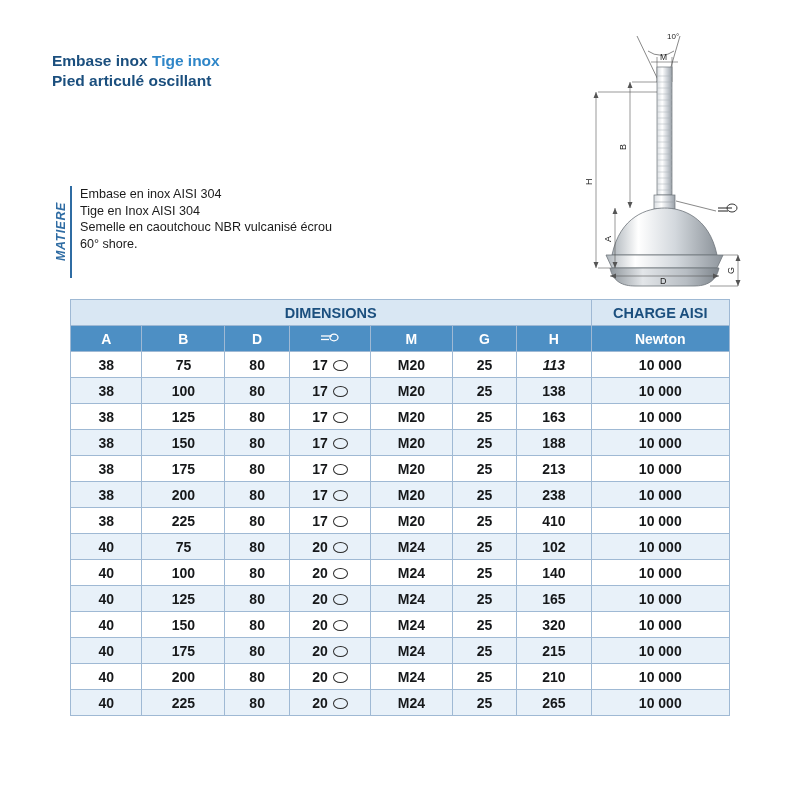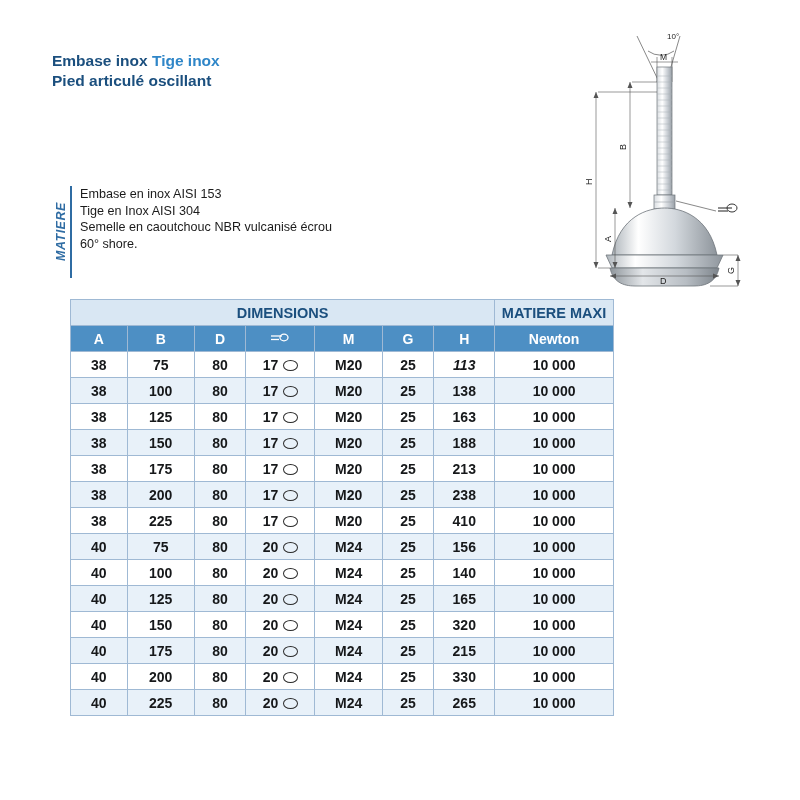--- a/index.html
+++ b/index.html
@@ -94,21 +94,21 @@
     top: 20px;
     width: 270px;
     height: 270px;
   }
 
   
   table.dims {
     position: absolute;
     left: 70px;
     top: 299px;
-    width: 544px;
+    width: 660px;
     border-collapse: collapse;
     font-size: 13.5px;
   }
   table.dims th, table.dims td {
     border: 1px solid #9fb9d4;
     text-align: center;
     padding: 0;
     height: 26px;
   }
   .grp-head {
@@ -148,21 +148,21 @@
     <div class="subtitle1">
       <span>Embase inox </span><span class="accent">Tige inox</span>
     </div>
     <div class="subtitle2">Pied articulé oscillant</div>
   </div>
 
   <div class="matiere-wrap">
     <div class="matiere-label">MATIERE</div>
     <div class="matiere-rule"></div>
     <div class="matiere-text">
-      <div>Embase en inox AISI 153</div>
+      <div>Embase en inox AISI 304</div>
       <div>Tige en Inox AISI 304</div>
       <div>Semelle en caoutchouc NBR vulcanisé écrou</div>
       <div>60° shore.</div>
     </div>
   </div>
 
   <div class="drawing">
     <svg width="270" height="270" viewBox="0 0 270 270">
       <defs>
         <linearGradient id="metal" x1="0" y1="0" x2="1" y2="0">
@@ -280,21 +280,21 @@
         <polygon points="199,256 193,253.5 193,258.5" fill="#555" stroke="none"></polygon>
       </g>
       <text x="140" y="264" font-size="9" fill="#222" font-family="'Liberation Sans', sans-serif">D</text>
     </svg>
   </div>
 
   <table class="dims">
     <thead>
       <tr>
         <th class="grp-head" colspan="7">DIMENSIONS</th>
-        <th class="grp-head">MATIERE MAXI</th>
+        <th class="grp-head">CHARGE AISI</th>
       </tr>
       <tr>
         <th class="col-head">A</th>
         <th class="col-head">B</th>
         <th class="col-head">D</th>
         <th class="col-head">
           <svg width="22" height="13" viewBox="0 0 22 13">
             <g fill="none" stroke="#ffffff" stroke-width="1.3">
               <path d="M2 5 h11"></path>
               <path d="M2 8.5 h8"></path>
@@ -379,21 +379,21 @@
           <td style="width: 82px;">410</td>
           <td style="width: 150px;">10 000</td>
         </tr>
         <tr class="alt sep-top">
           <td style="width: 80px;">40</td>
           <td style="width: 92px;">75</td>
           <td style="width: 72px;">80</td>
           <td class="wr-cell" style="width: 88px;">20<span class="oval"></span></td>
           <td style="width: 90px;">M24</td>
           <td style="width: 72px;">25</td>
-          <td style="width: 82px;">156</td>
+          <td style="width: 82px;">102</td>
           <td style="width: 150px;">10 000</td>
         </tr>
         <tr>
           <td style="width: 80px;">40</td>
           <td style="width: 92px;">100</td>
           <td style="width: 72px;">80</td>
           <td class="wr-cell" style="width: 88px;">20<span class="oval"></span></td>
           <td style="width: 90px;">M24</td>
           <td style="width: 72px;">25</td>
           <td style="width: 82px;">140</td>
@@ -429,21 +429,21 @@
           <td style="width: 82px;">215</td>
           <td style="width: 150px;">10 000</td>
         </tr>
         <tr>
           <td style="width: 80px;">40</td>
           <td style="width: 92px;">200</td>
           <td style="width: 72px;">80</td>
           <td class="wr-cell" style="width: 88px;">20<span class="oval"></span></td>
           <td style="width: 90px;">M24</td>
           <td style="width: 72px;">25</td>
-          <td style="width: 82px;">330</td>
+          <td style="width: 82px;">210</td>
           <td style="width: 150px;">10 000</td>
         </tr>
         <tr class="alt">
           <td style="width: 80px;">40</td>
           <td style="width: 92px;">225</td>
           <td style="width: 72px;">80</td>
           <td class="wr-cell" style="width: 88px;">20<span class="oval"></span></td>
           <td style="width: 90px;">M24</td>
           <td style="width: 72px;">25</td>
           <td style="width: 82px;">265</td>

